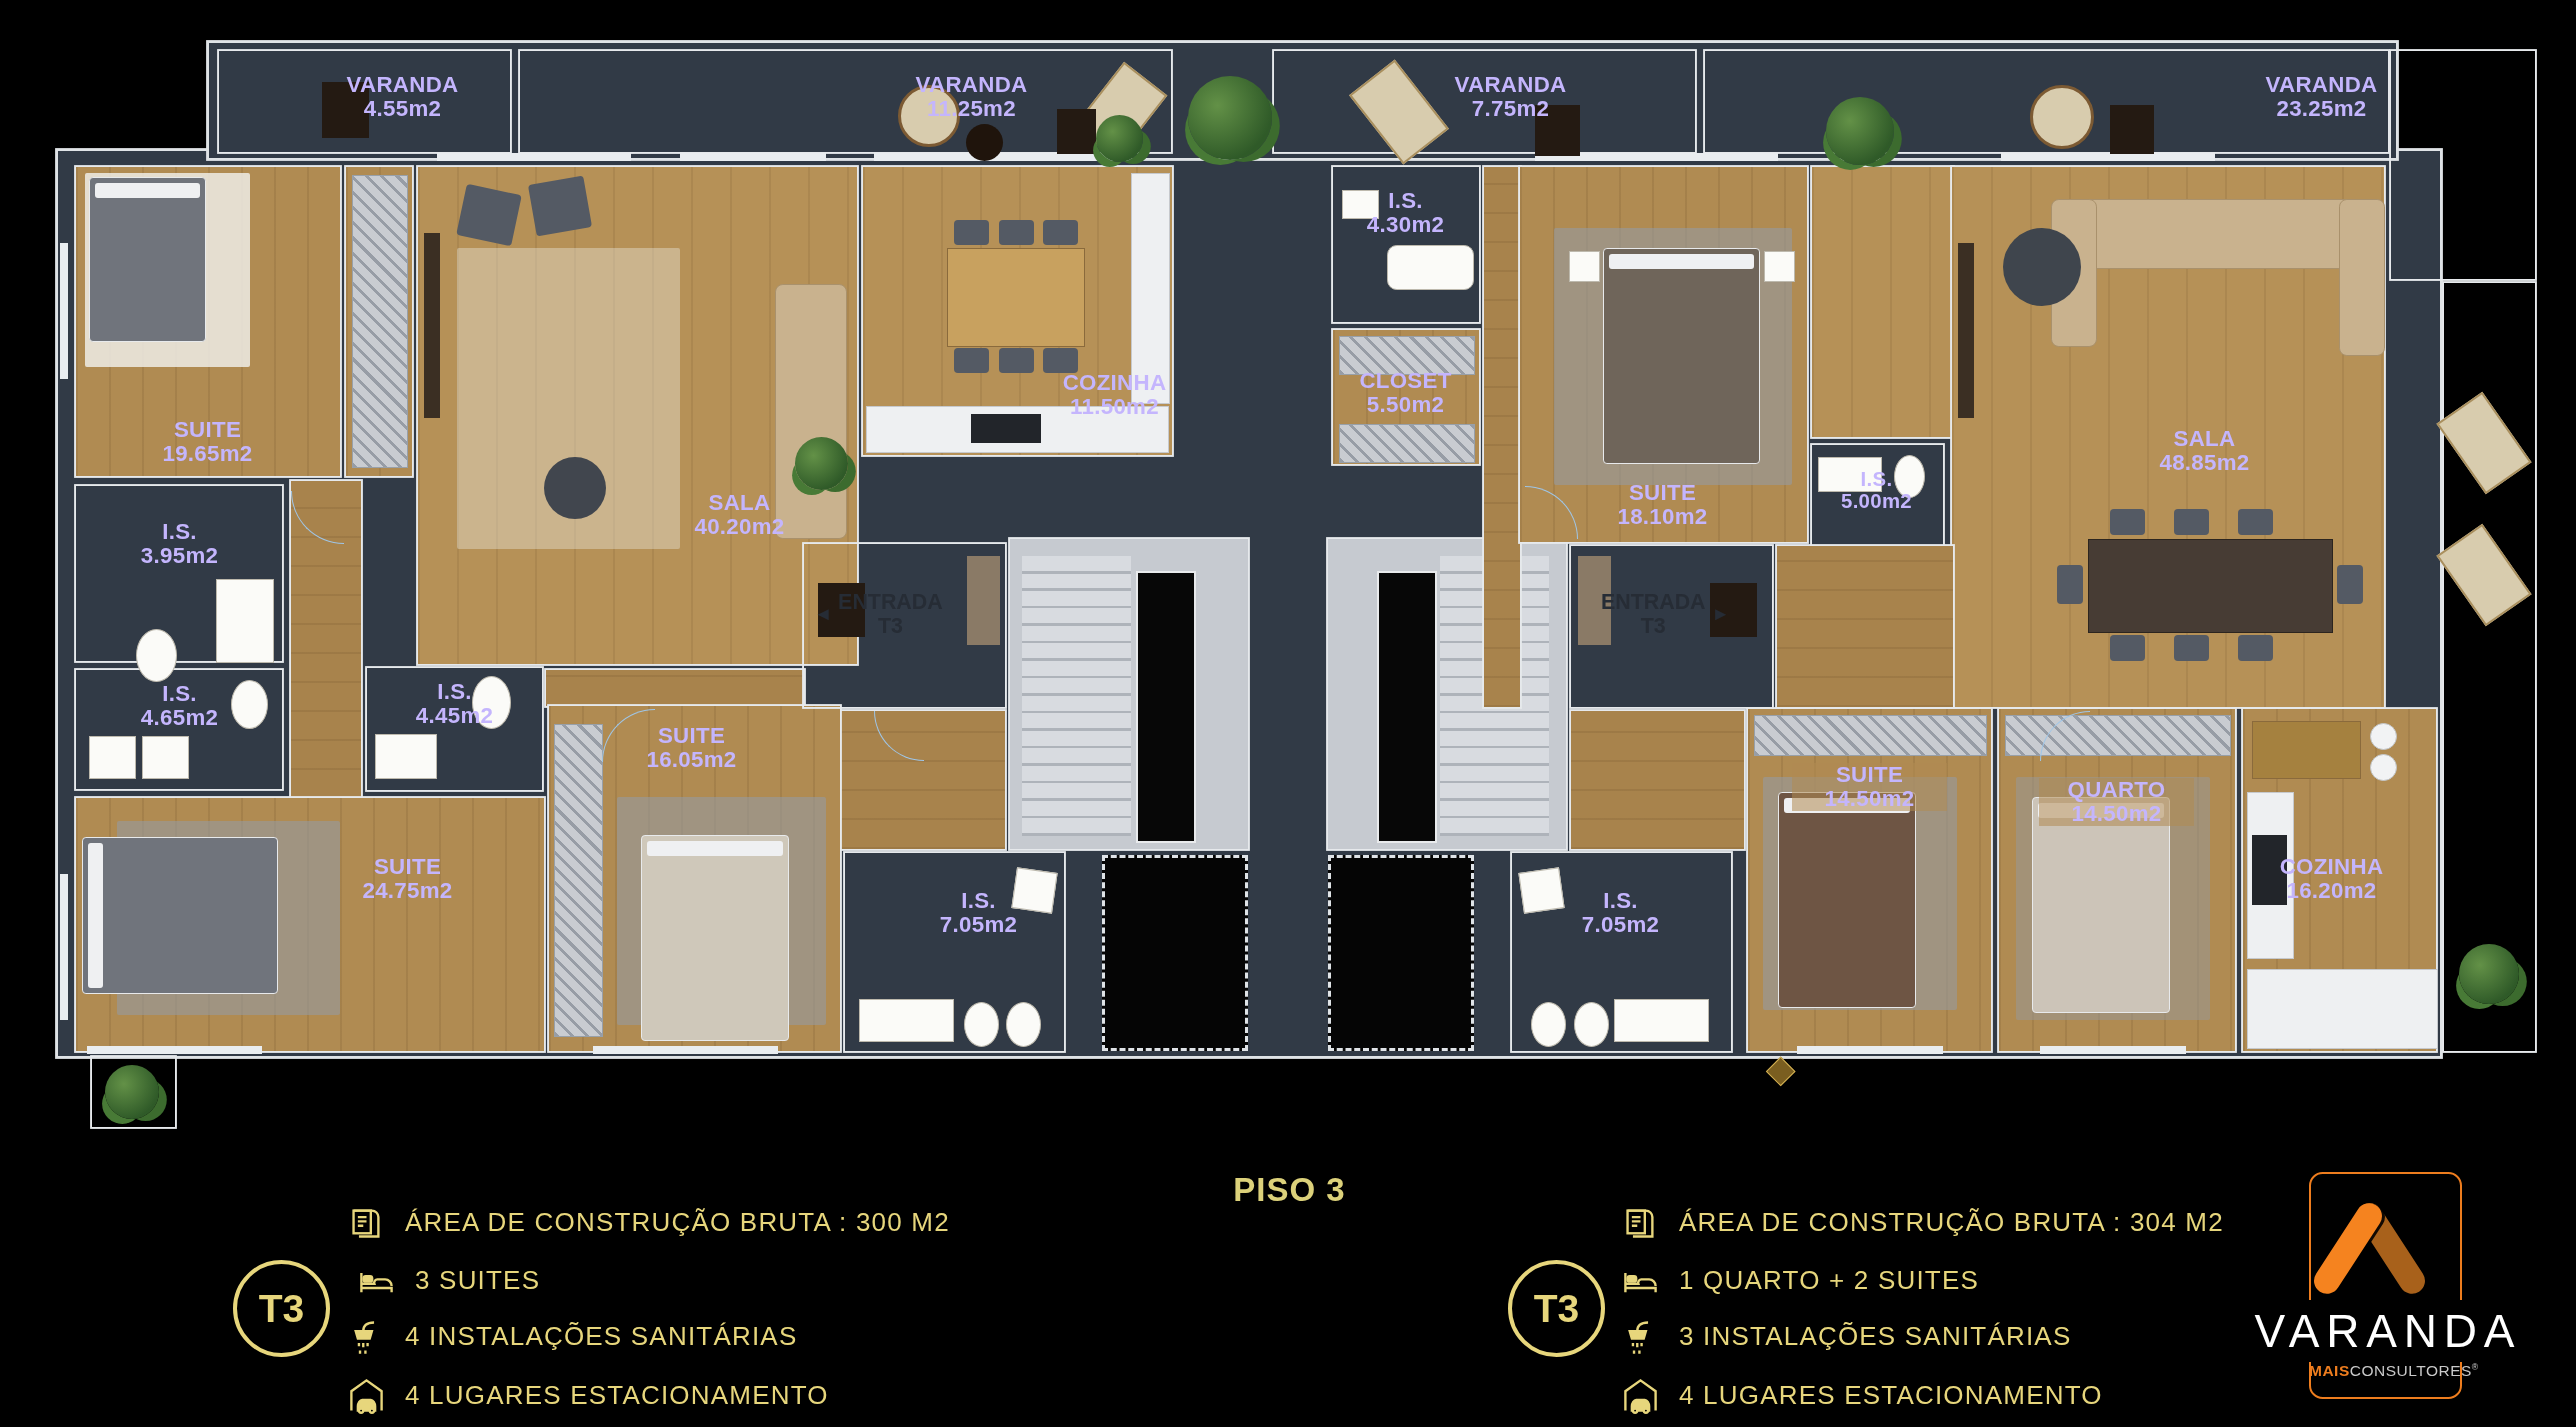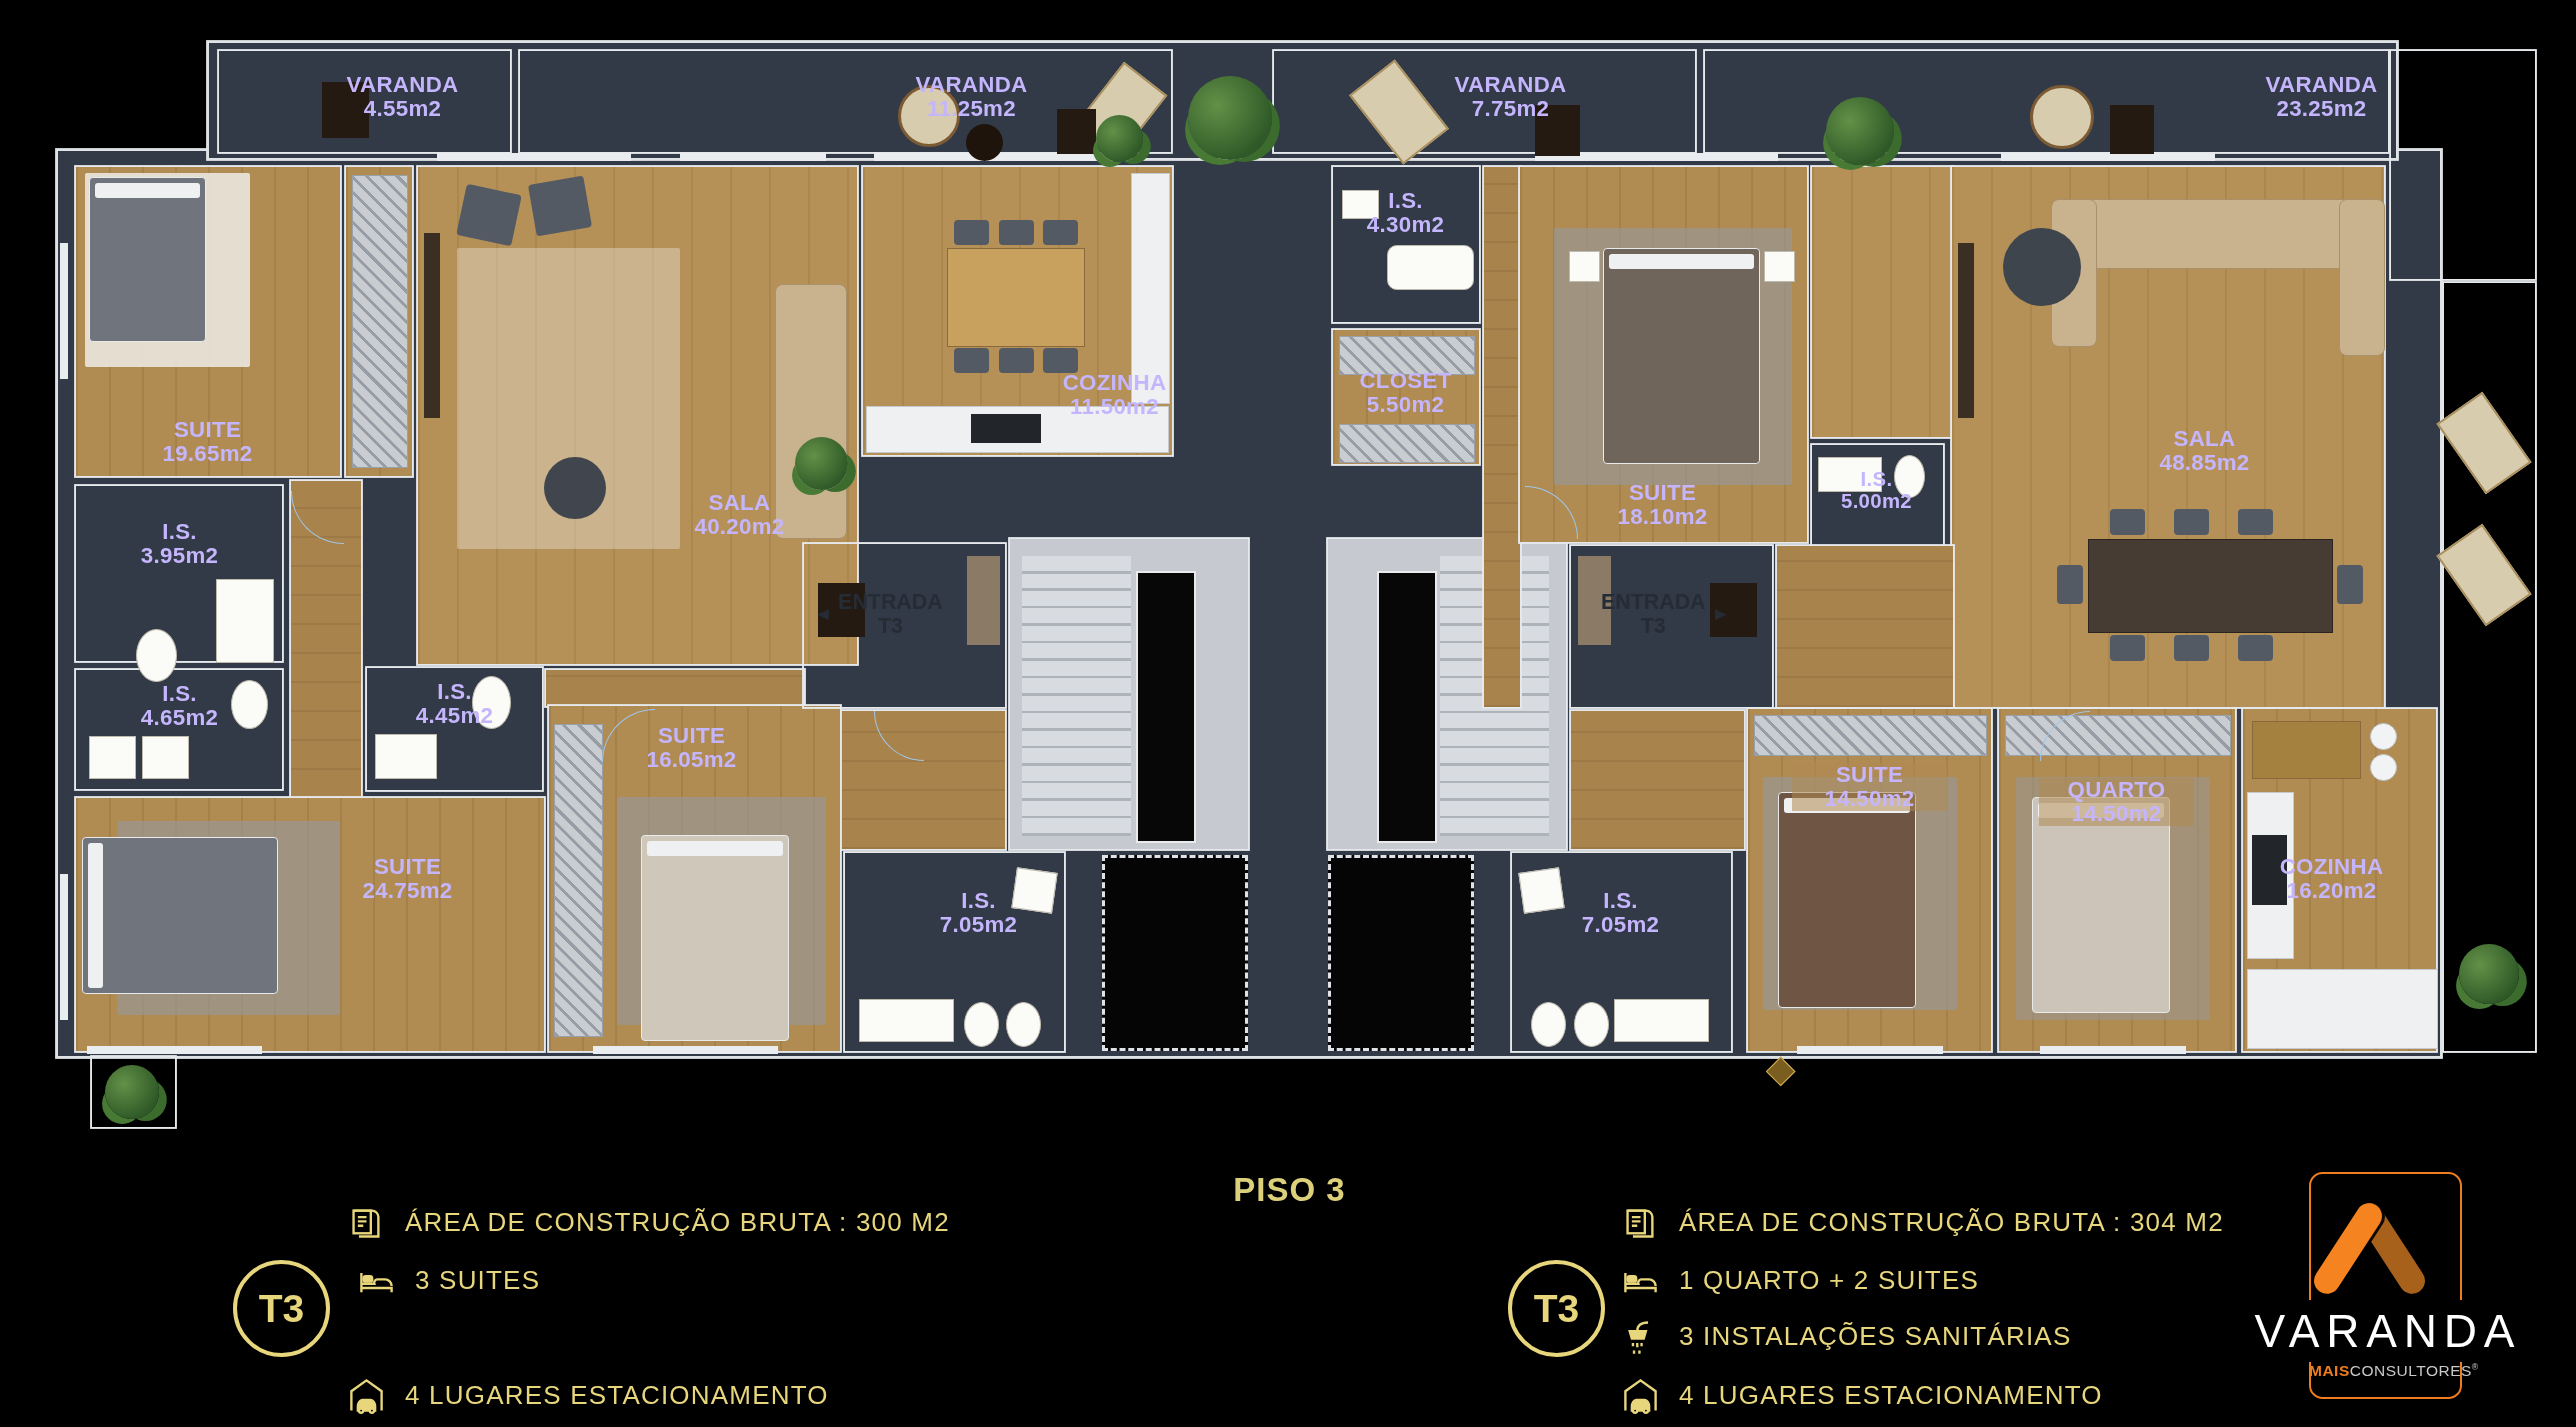--- a/index.html
+++ b/index.html
@@ -370,20 +370,28 @@
       </svg>
     <span class="legtxt">ÁREA DE CONSTRUÇÃO BRUTA :  300 M2</span>
     </div>
   <div class="legrow" style="left:356px;top:1255px;">
     <svg width="41" height="41" viewBox="0 0 38 38" fill="none" stroke="#e7d67c" stroke-width="2.2">
       <path d="M5 12v18M5 26h28v4M5 22h12a3 3 0 0 1 3-4h7a6 6 0 0 1 6 6"></path>
         <rect x="7" y="15" width="8" height="5" rx="2" fill="#e7d67c"></rect>
       </svg>
     <span class="legtxt">3 SUITES</span>
     </div>
+  <div class="legrow" style="left:346px;top:1311px;">
+    <svg width="41" height="41" viewBox="0 0 38 38" fill="none" stroke="#e7d67c" stroke-width="2.2">
+      <path d="M26 6c-7 0-10 3-10 8"></path>
+        <path d="M9 14h15l-2 7H11z" fill="#e7d67c"></path>
+        <path d="M12 25v3M16 25v4M20 25v3M13 32v3M18 32v3"></path>
+      </svg>
+    <span class="legtxt">4 INSTALAÇÕES SANITÁRIAS</span>
+    </div>
   <div class="legrow" style="left:346px;top:1370px;">
     <svg width="41" height="41" viewBox="0 0 38 38" fill="none" stroke="#e7d67c" stroke-width="2.2">
       <path d="M5 33V15L19 5l14 10v18"></path>
         <path d="M11 29c0-3 2-6 4-6h8c2 0 4 3 4 6v4H11z" fill="#e7d67c"></path>
         <circle cx="14" cy="33" r="2" fill="#000"></circle>
         <circle cx="24" cy="33" r="2" fill="#000"></circle>
       </svg>
     <span class="legtxt">4 LUGARES ESTACIONAMENTO</span>
     </div>
 

